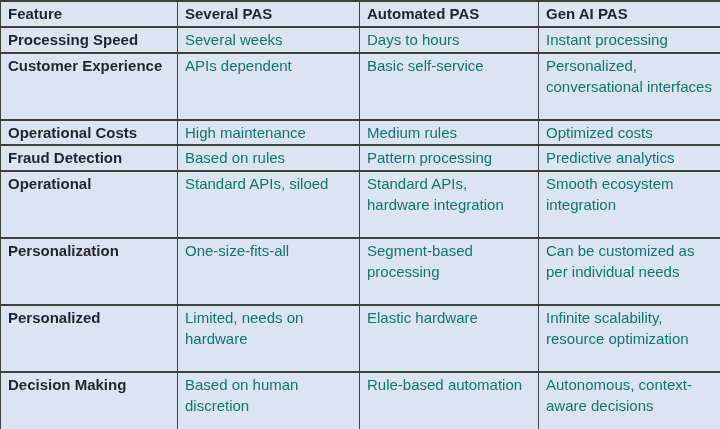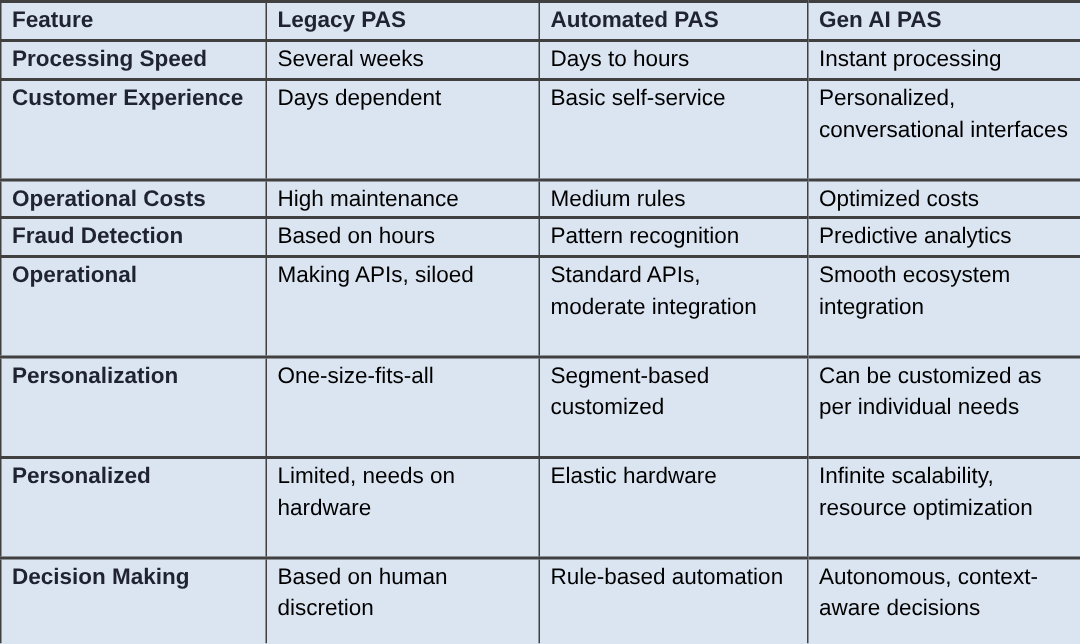--- a/index.html
+++ b/index.html
@@ -35,21 +35,21 @@
     font-size: 15px;
     line-height: 21.5px;
     overflow: hidden;
   }
   th {
     font-weight: bold;
     color: #1f2430;
     height: 22px;
   }
   td {
-    color: #000000;
+    color: #0f766e;
   }
   td.feature {
     font-weight: bold;
     color: #1f2430;
   }
   tr.single td { height: 19px; }
   tr.triple td { height: 63px; }
   tr.last td   { height: 62px; border-bottom: none; }
 </style>
 </head>
@@ -59,60 +59,60 @@
   <table class="compare">
     <colgroup>
       <col class="c0">
         <col class="c1">
         <col class="c2">
         <col class="c3">
     </colgroup>
     <thead>
       <tr>
         <th>Feature</th>
-        <th>Legacy PAS</th>
+        <th>Several PAS</th>
         <th>Automated PAS</th>
         <th>Gen AI PAS</th>
       </tr>
     </thead>
     <tbody>
       <tr class="single">
         <td class="feature">Processing Speed</td>
         <td>Several weeks</td>
         <td>Days to hours</td>
         <td>Instant processing</td>
       </tr>
       <tr class="triple">
         <td class="feature">Customer Experience</td>
-        <td>Days dependent</td>
+        <td>APIs dependent</td>
         <td>Basic self-service</td>
         <td>Personalized, conversational interfaces</td>
       </tr>
       <tr class="single">
         <td class="feature">Operational Costs</td>
         <td>High maintenance</td>
         <td>Medium rules</td>
         <td>Optimized costs</td>
       </tr>
       <tr class="single">
         <td class="feature">Fraud Detection</td>
-        <td>Based on hours</td>
-        <td>Pattern recognition</td>
+        <td>Based on rules</td>
+        <td>Pattern processing</td>
         <td>Predictive analytics</td>
       </tr>
       <tr class="triple">
         <td class="feature">Operational</td>
-        <td>Making APIs, siloed</td>
-        <td>Standard APIs, moderate integration</td>
+        <td>Standard APIs, siloed</td>
+        <td>Standard APIs, hardware integration</td>
         <td>Smooth ecosystem integration</td>
       </tr>
       <tr class="triple">
         <td class="feature">Personalization</td>
         <td>One-size-fits-all</td>
-        <td>Segment-based customized</td>
+        <td>Segment-based processing</td>
         <td>Can be customized as per individual needs</td>
       </tr>
       <tr class="triple">
         <td class="feature">Personalized</td>
         <td>Limited, needs on hardware</td>
         <td>Elastic hardware</td>
         <td>Infinite scalability, resource optimization</td>
       </tr>
       <tr class="triple last">
         <td class="feature">Decision Making</td>

